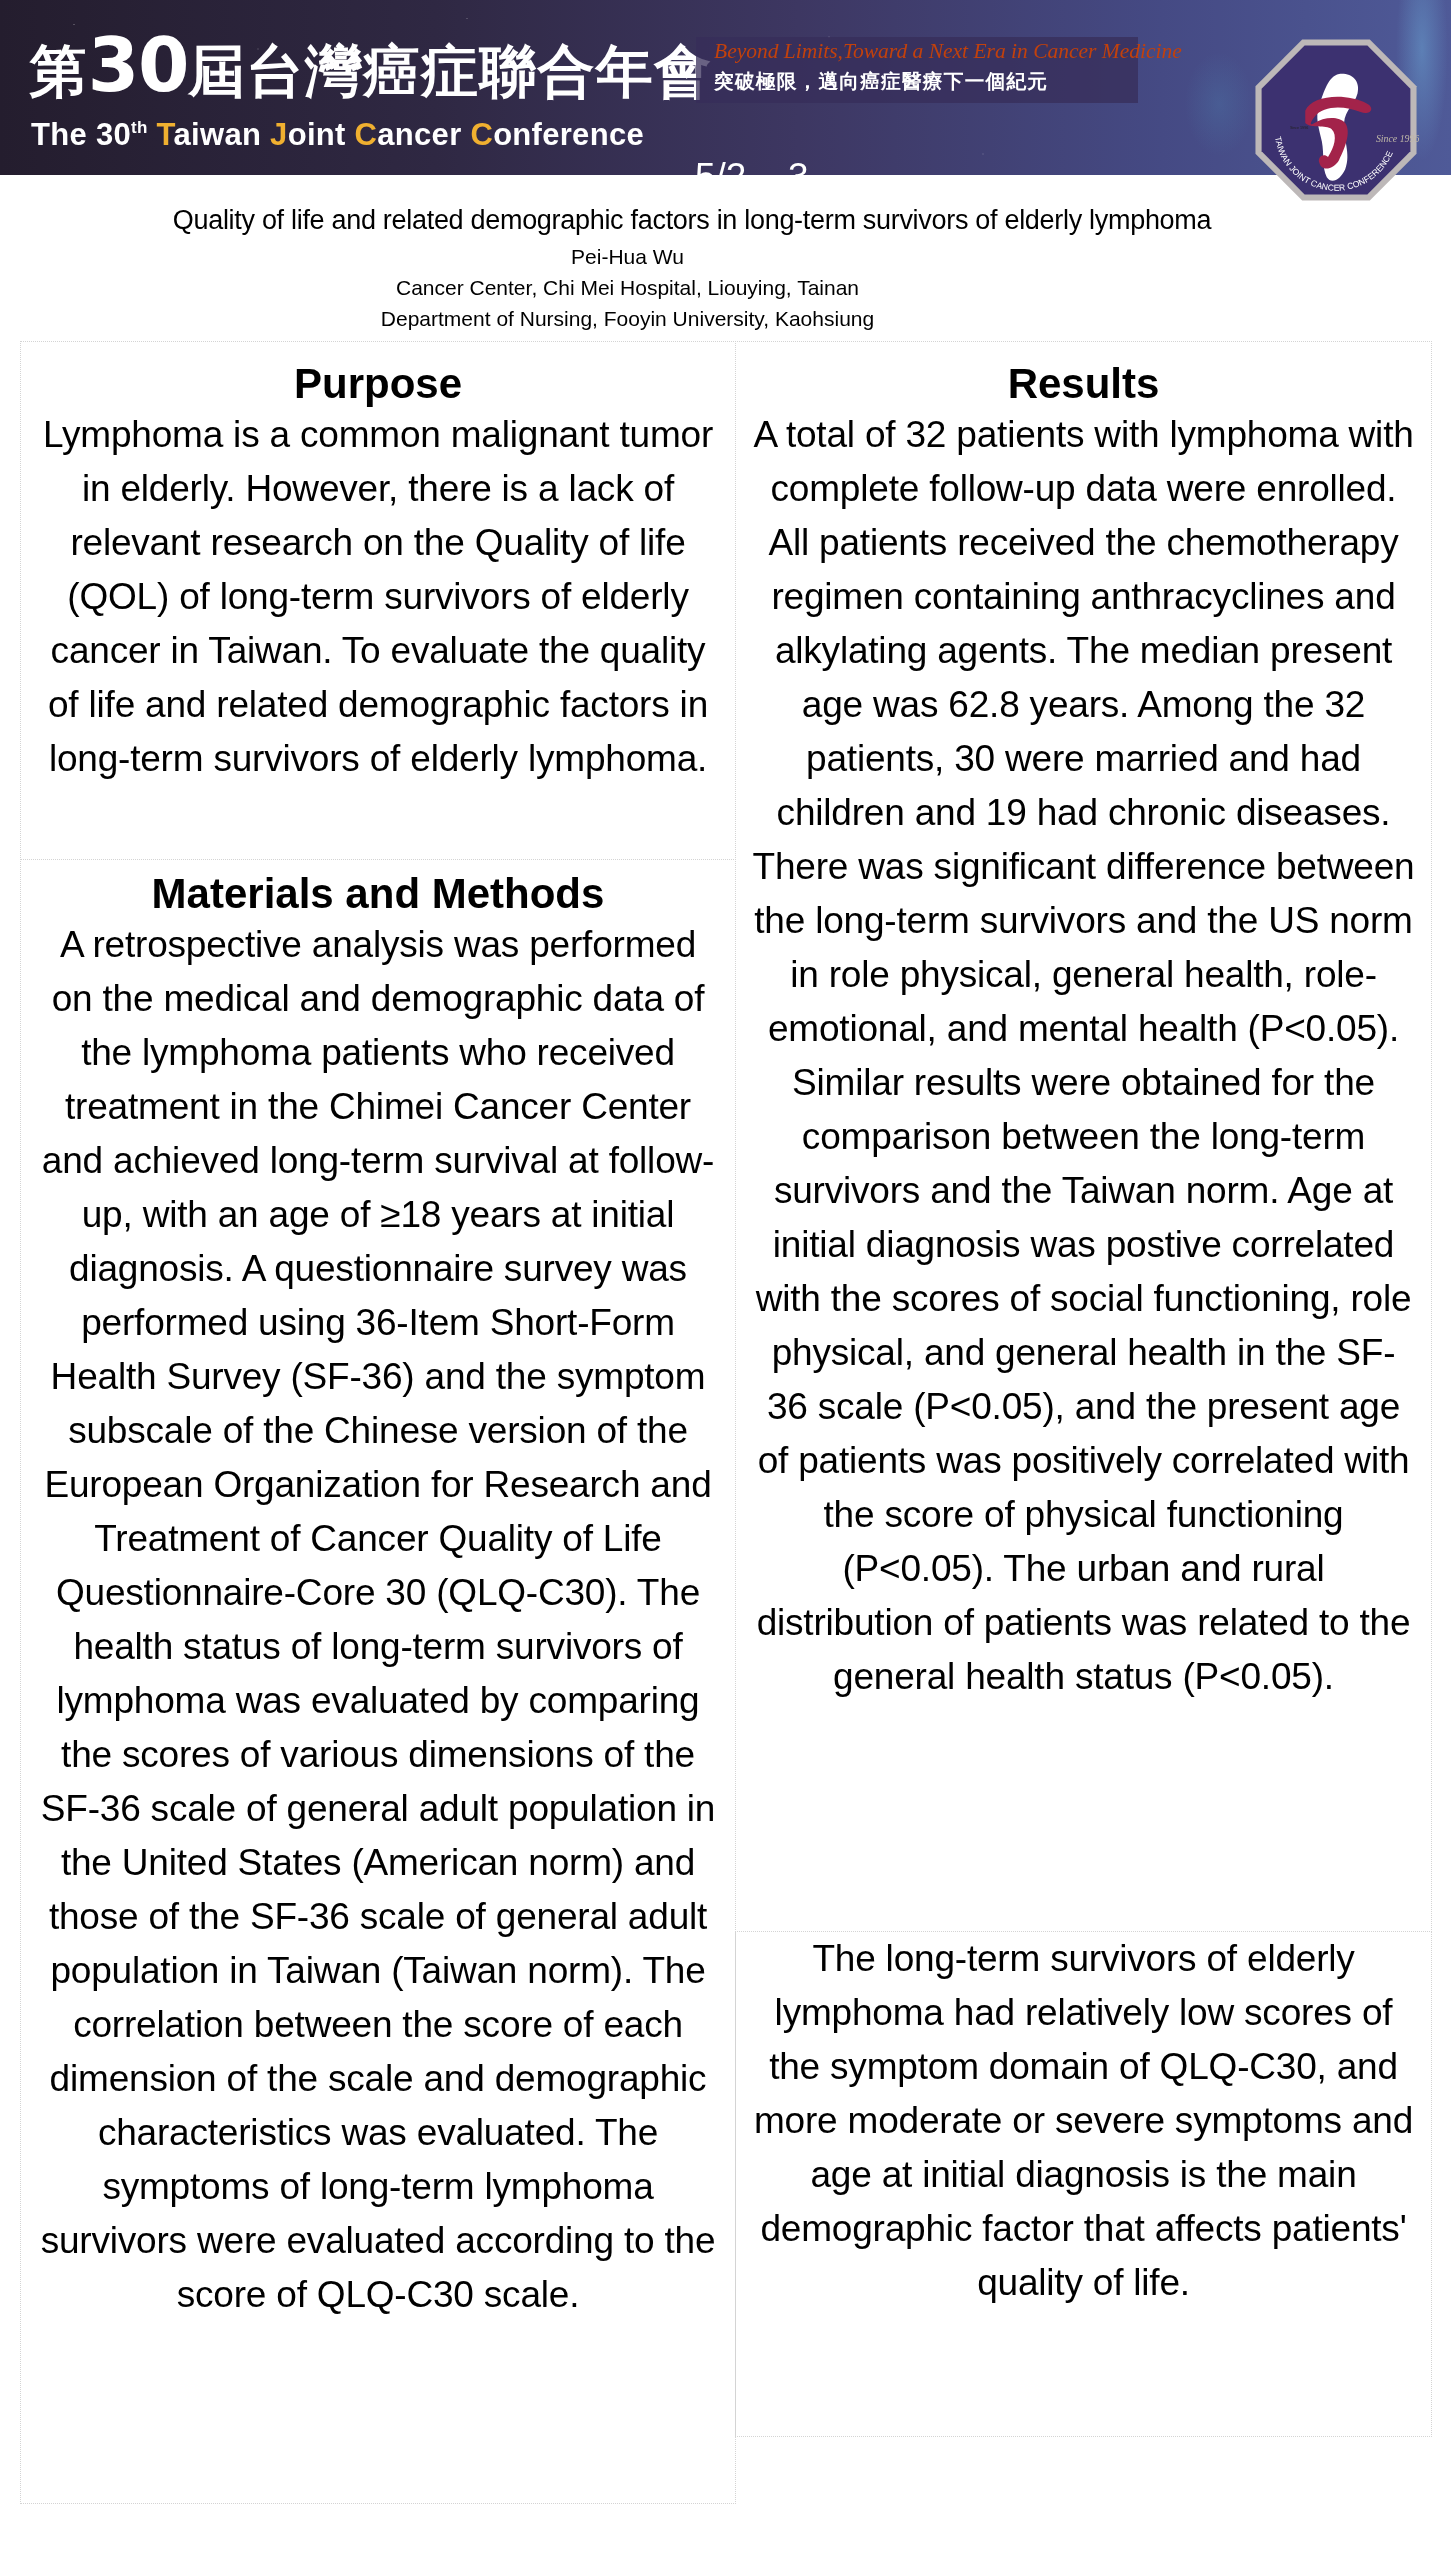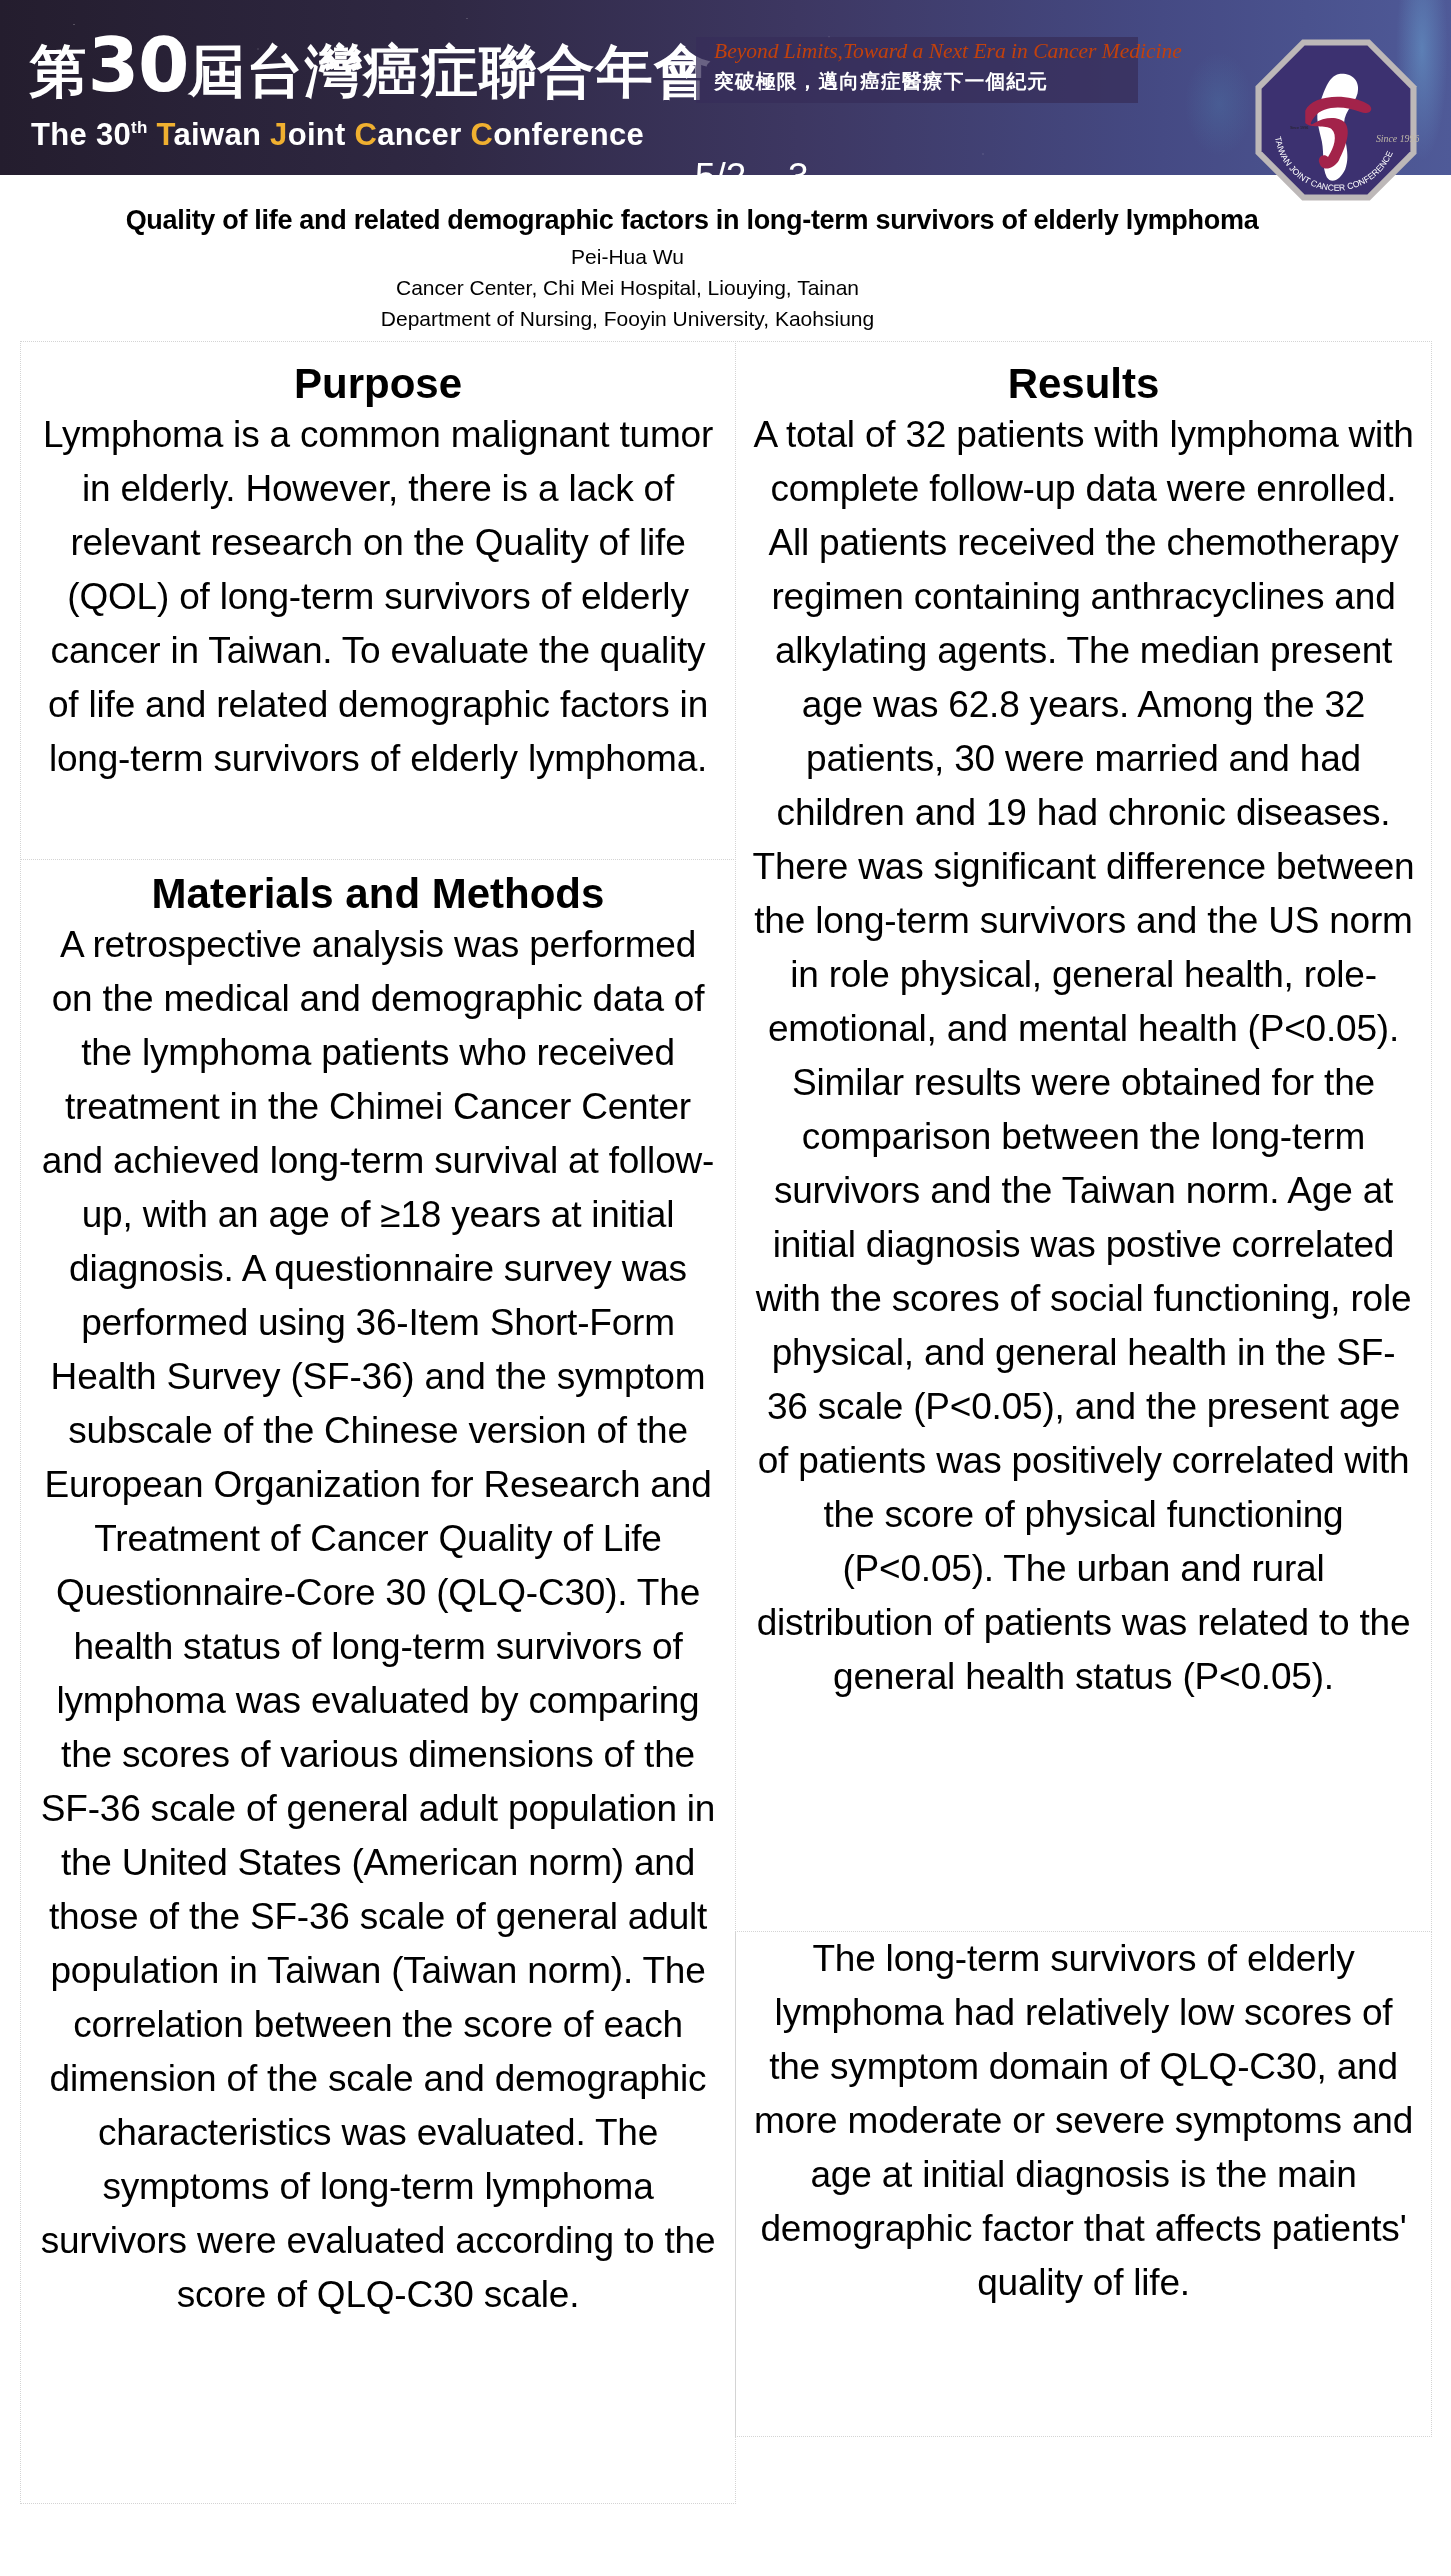--- a/index.html
+++ b/index.html
@@ -64,21 +64,21 @@
   .date-row .tiny { font-size: 8.6px; margin: 0 3.7px 0 1.2px; }
   .date-row .venue { font-family: "DejaVu Sans", sans-serif; font-size: 13.5px; margin-left: 17px; padding-left: 6px; }
 
   .logo {
     position: absolute; left: 1253px; top: 37px; width: 166px; height: 166px;
   }
 
   
   .paper-title {
     position: absolute; left: 0; top: 203px; width: 1384px; text-align: center;
-    font-family: "Liberation Sans", sans-serif; font-weight: bold; font-size: 27px; line-height: 34px;
+    font-family: "Liberation Sans", sans-serif; font-weight: normal; font-size: 27px; line-height: 34px;
     letter-spacing: -0.3px;
   }
   .author, .affil {
     position: absolute; left: 0; width: 1255px; text-align: center;
     font-family: "Liberation Sans", sans-serif; font-size: 21px; line-height: 27px;
   }
   .author { top: 243px; }
   .affil1 { top: 274px; }
   .affil2 { top: 305px; }
 

